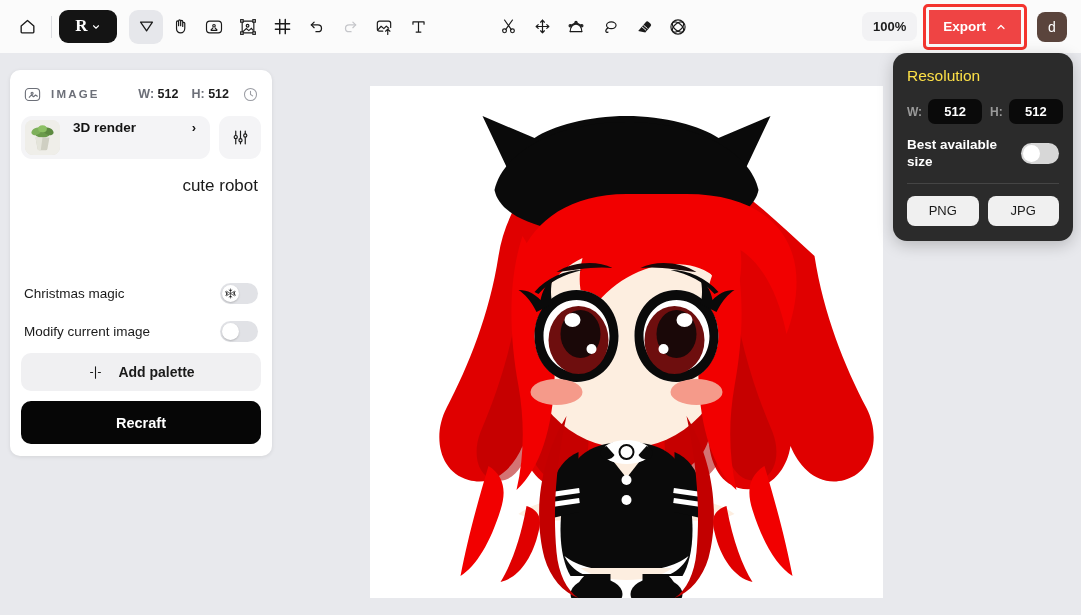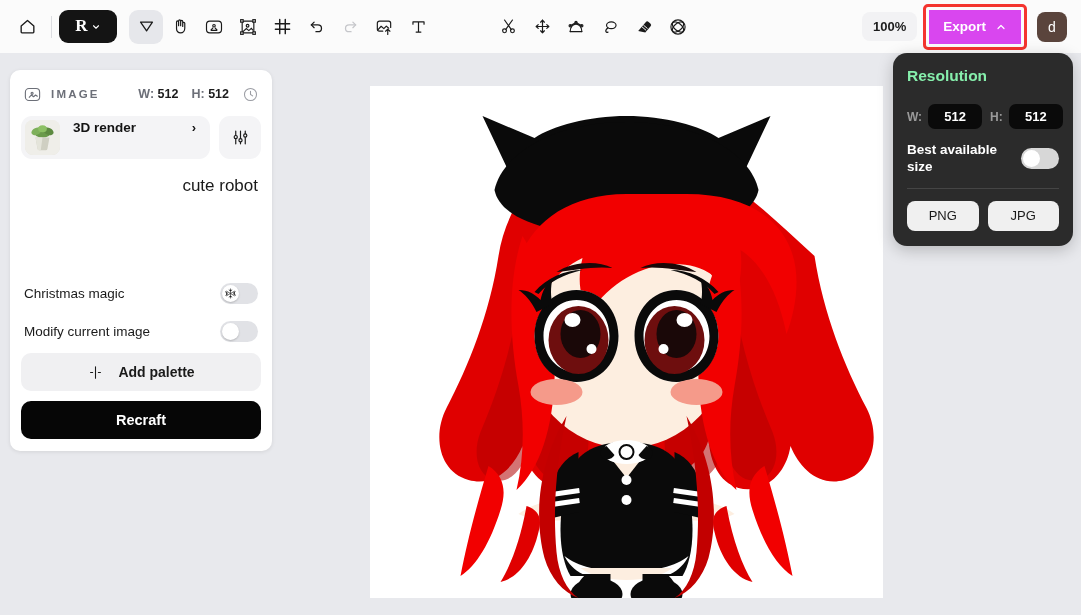--- a/index.html
+++ b/index.html
@@ -57,21 +57,21 @@
     cursor: pointer;
   }
   .export-wrap {
     position: relative;
     border: 3px solid #f4342e;
     border-radius: 5px;
     padding: 3px;
     margin-right: 10px;
   }
   .export-btn {
-    background: #d946ef; color: #fff;
+    background: #ef4444; color: #fff;
     border-radius: 0;
     height: 34px;
     padding: 0 14px;
     display: flex; align-items: center; gap: 9px;
     font-size: 13.5px; font-weight: bold;
     cursor: pointer; border: none;
   }
   .avatar {
     width: 30px; height: 30px; border-radius: 8px;
     background: #5a443c; color: #fff;
@@ -155,36 +155,36 @@
     font-size: 11px; color: #3a3a3a; line-height: 1;
   }
 
   .add-palette {
     height: 38px; background: #f0f0f2; border-radius: 10px;
     display: flex; align-items: center; justify-content: center;
     gap: 14px; font-size: 14px; font-weight: bold; color: #1a1a1a;
     cursor: pointer; margin: 4px 0 10px 0; border: none; width: 100%;
   }
   .recraft-btn {
-    height: 38px; background: #060606; border-radius: 10px;
+    height: 43px; background: #060606; border-radius: 10px;
     display: flex; align-items: center; justify-content: center;
     color: #fff; font-size: 14.5px; font-weight: bold;
     cursor: pointer; border: none; width: 100%;
   }
 
   
   .res-panel {
     position: absolute; right: 8px; top: 53px;
     width: 180px; background: #2b2b2b;
     border-radius: 14px;
     padding: 14px 14px 15px 14px;
     z-index: 30;
     box-shadow: 0 4px 16px rgba(0,0,0,.22);
   }
-  .res-title { color: #86efac; font-size: 15.5px; font-weight: bold; margin-bottom: 19px; }
+  .res-title { color: #fde047; font-size: 15.5px; font-weight: normal; margin-bottom: 14px; }
   .res-fields { display: flex; align-items: center; gap: 8px; margin-bottom: 13px; }
   .res-f { display: flex; align-items: center; gap: 6px; }
   .res-f .k { color: #9a9a9a; font-size: 12px; font-weight: bold; }
   .res-input {
     background: #0a0a0a; color: #fff;
     border: none; border-radius: 7px;
     width: 54px; height: 25px;
     font-size: 13px; font-weight: bold;
     text-align: center;
     font-family: "Liberation Sans", sans-serif;

